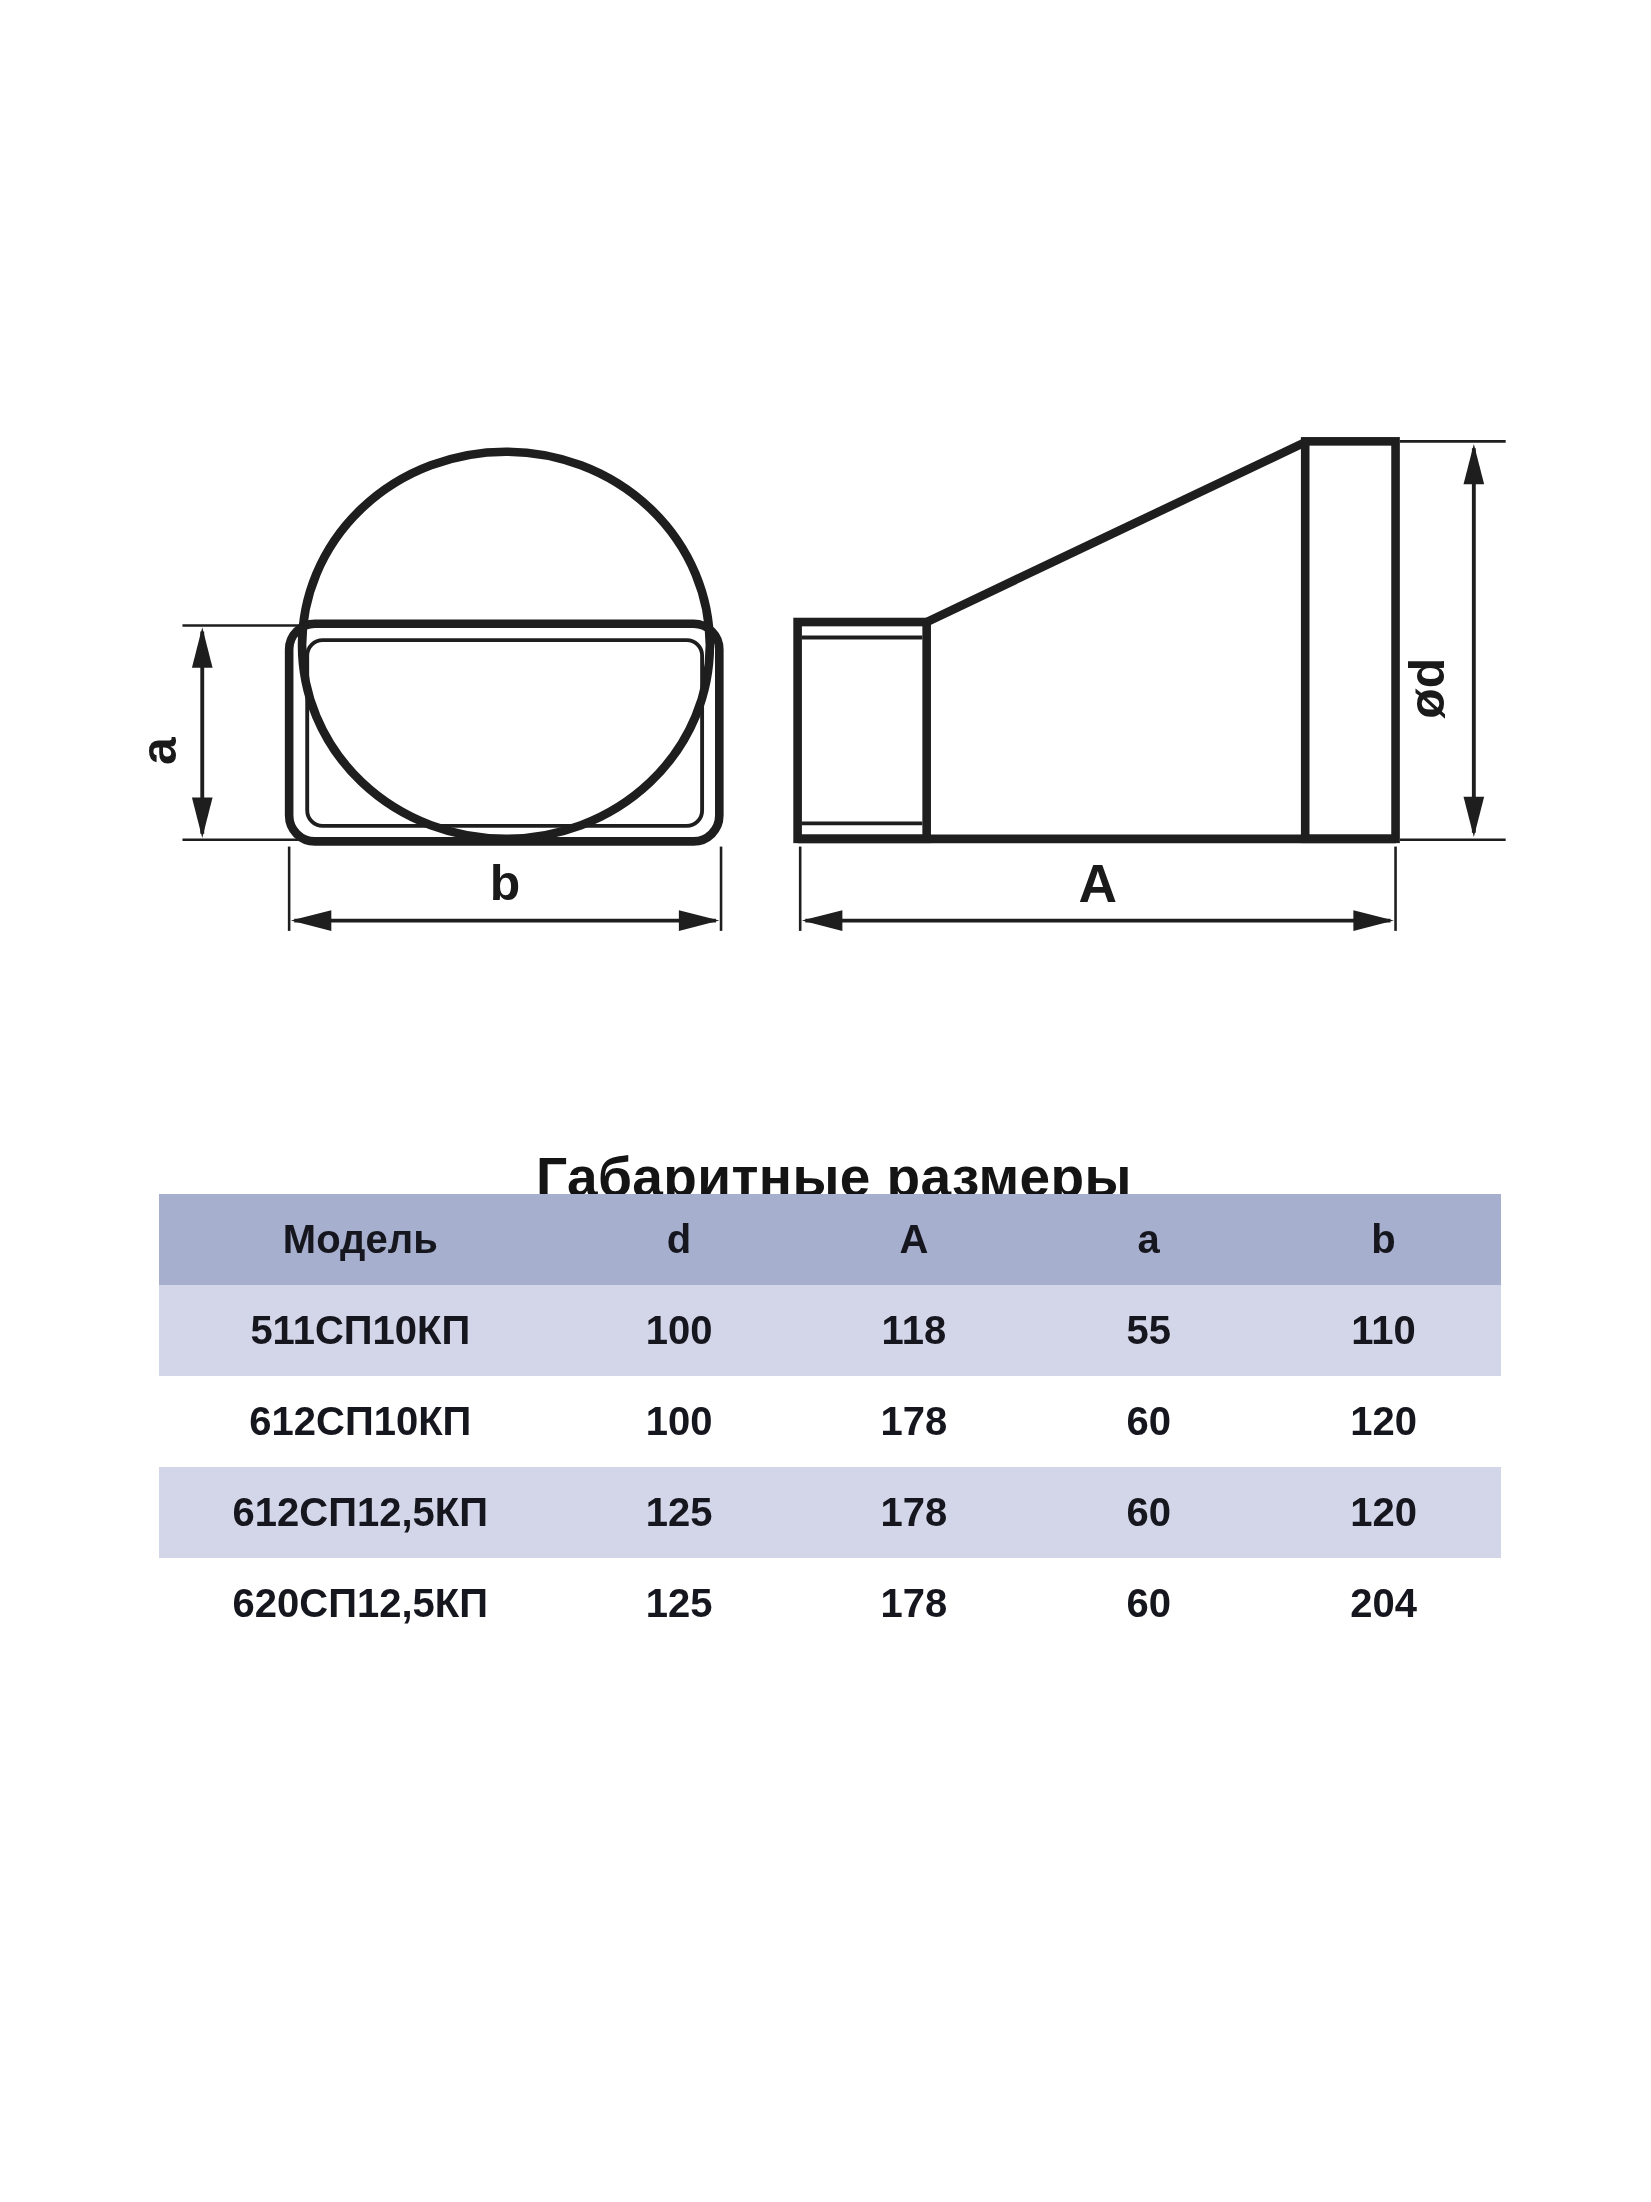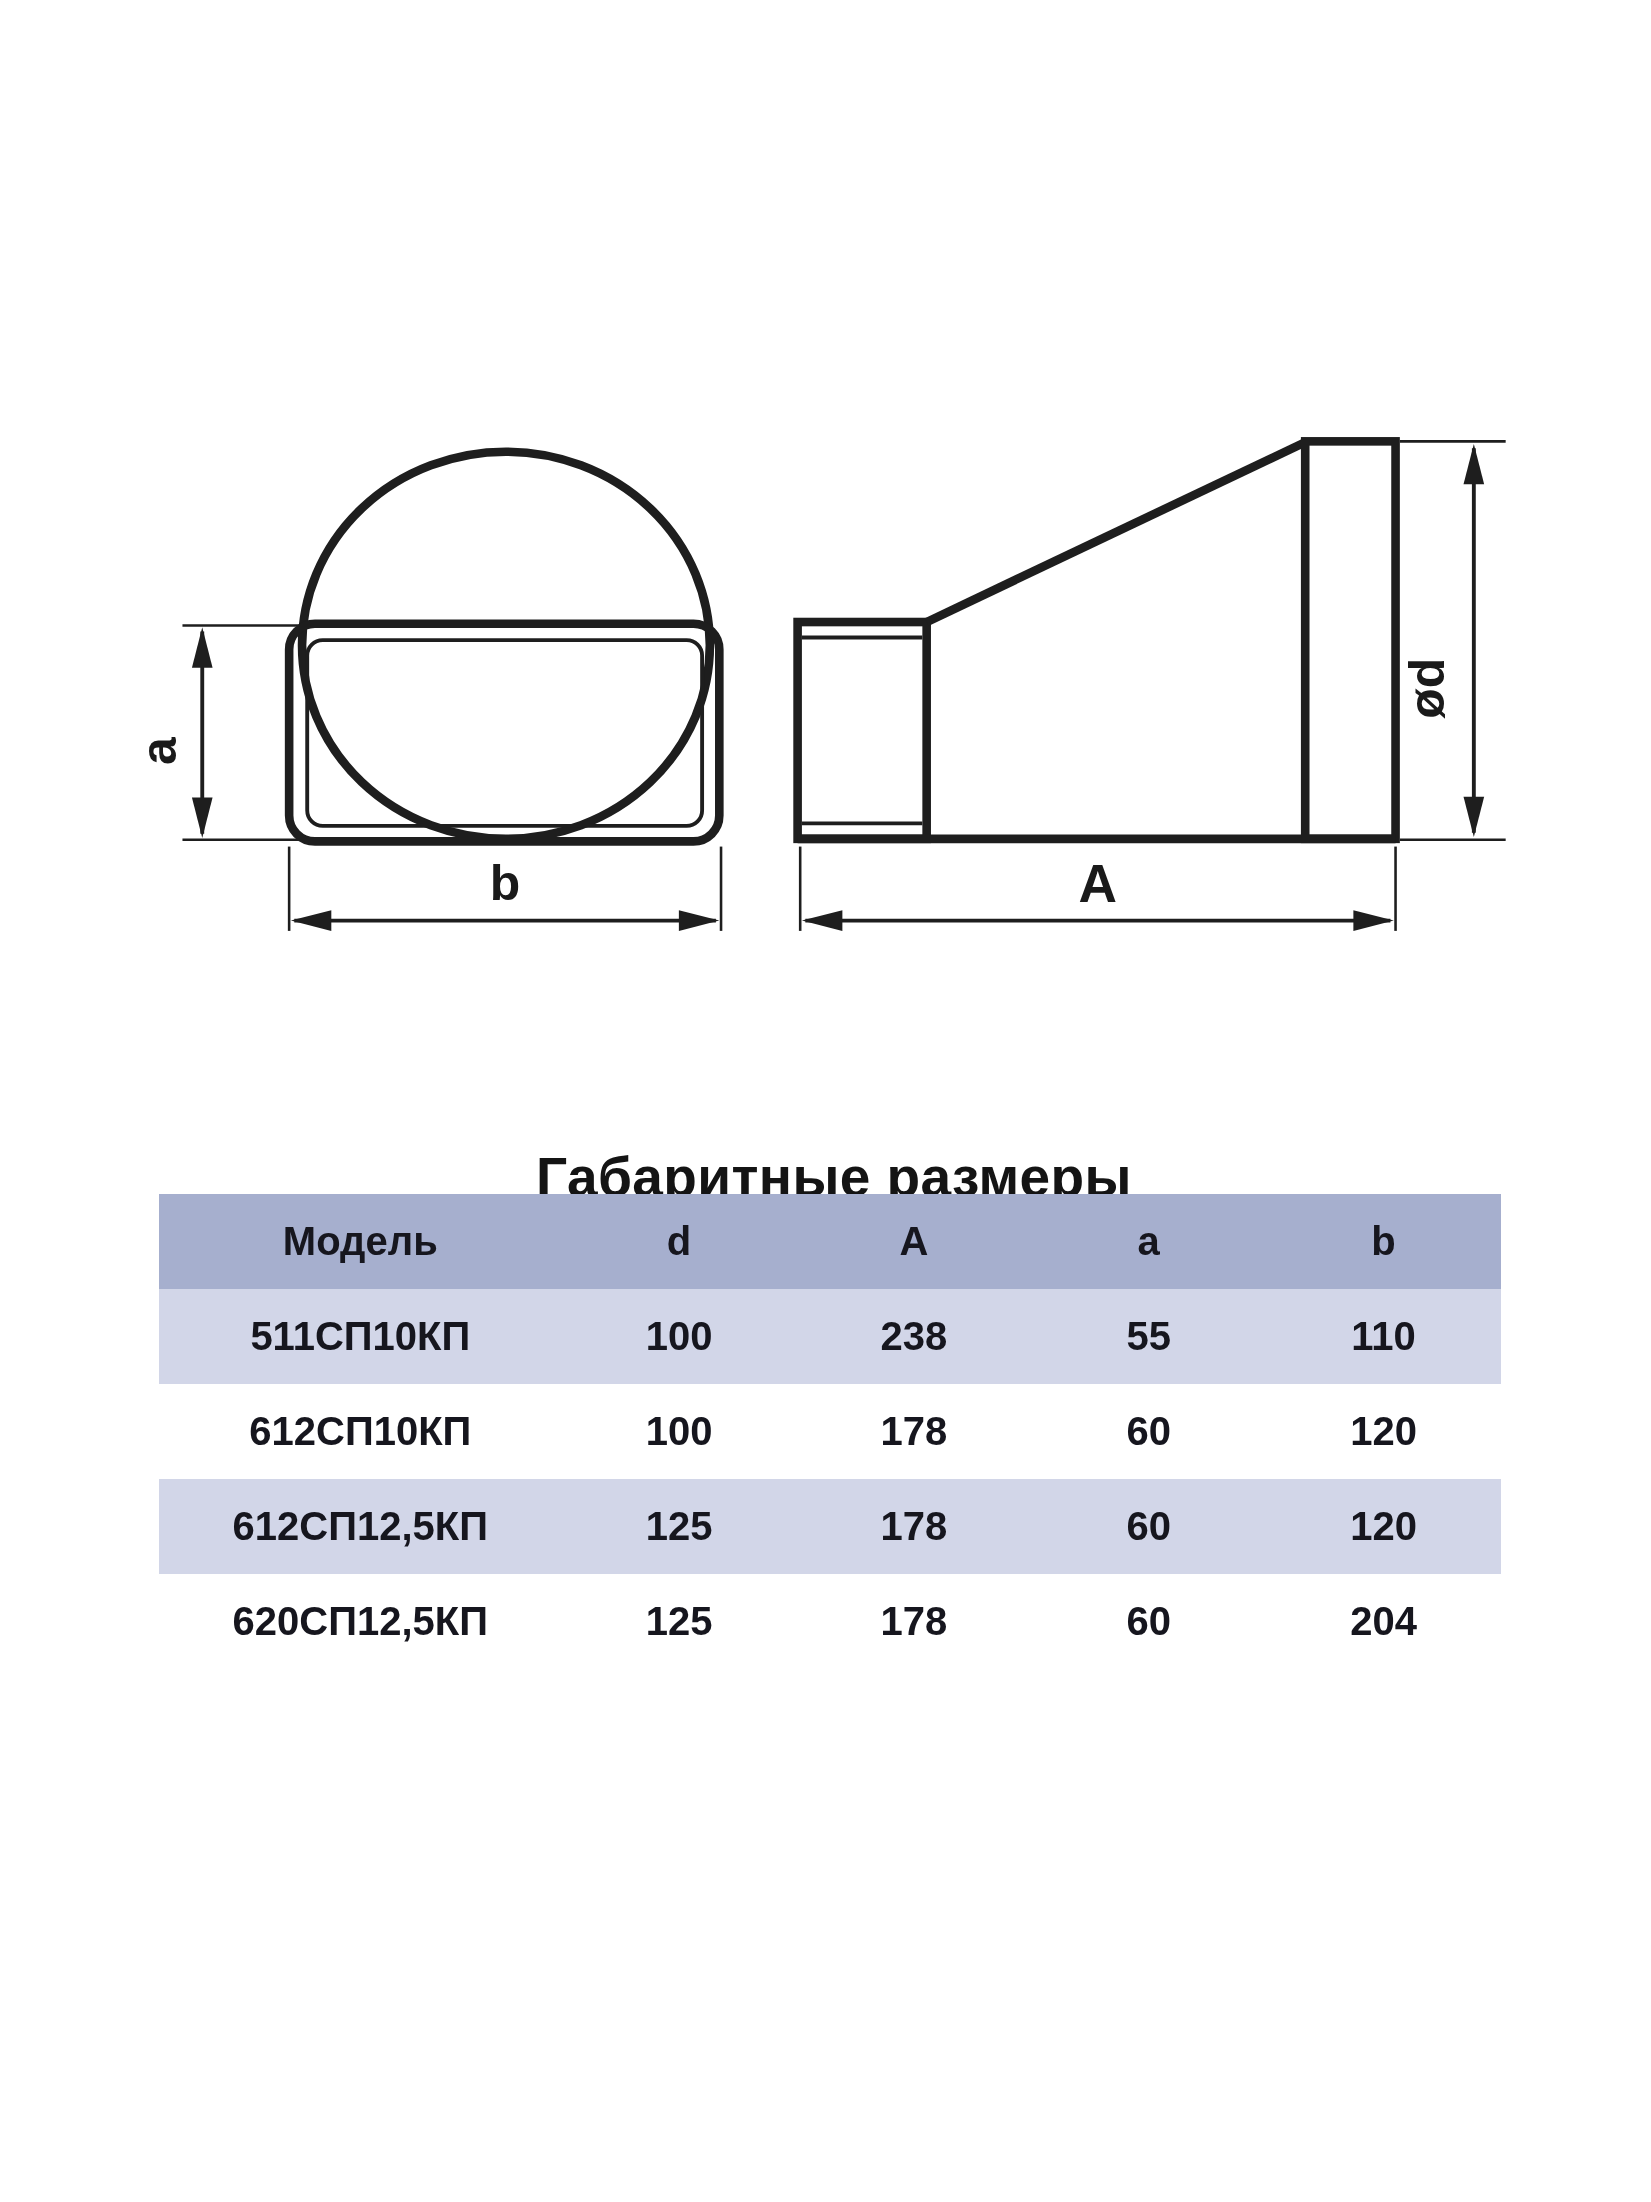--- a/index.html
+++ b/index.html
@@ -41,24 +41,24 @@
     left:159px;top:1194px;
     width:1342px;
     border-collapse:collapse;
     table-layout:fixed;
     font-size:40px;
     color:#16161e;
   }
   table.dims col.c-model{width:30%;}
   table.dims col.c-num{width:17.5%;}
   table.dims th, table.dims td{
-    height:95px;
+    height:67px;
     text-align:center;
     vertical-align:middle;
-    padding:0;
+    padding:12px;
     font-weight:700;
   }
   table.dims td.num{font-weight:600;}
   table.dims thead tr{background:#a6afce;}
   table.dims tbody tr:nth-child(odd){background:#d2d6e8;}
   table.dims tbody tr:nth-child(even){background:#ffffff;}
 </style>
 </head>
 <body>
 
@@ -134,21 +134,21 @@
         <th>d</th>
         <th>A</th>
         <th>a</th>
         <th>b</th>
       </tr>
     </thead>
     <tbody>
       <tr>
         <td>511СП10КП</td>
         <td class="num">100</td>
-        <td class="num">238</td>
+        <td class="num">118</td>
         <td class="num">55</td>
         <td class="num">110</td>
       </tr>
       <tr>
         <td>612СП10КП</td>
         <td class="num">100</td>
         <td class="num">178</td>
         <td class="num">60</td>
         <td class="num">120</td>
       </tr>

